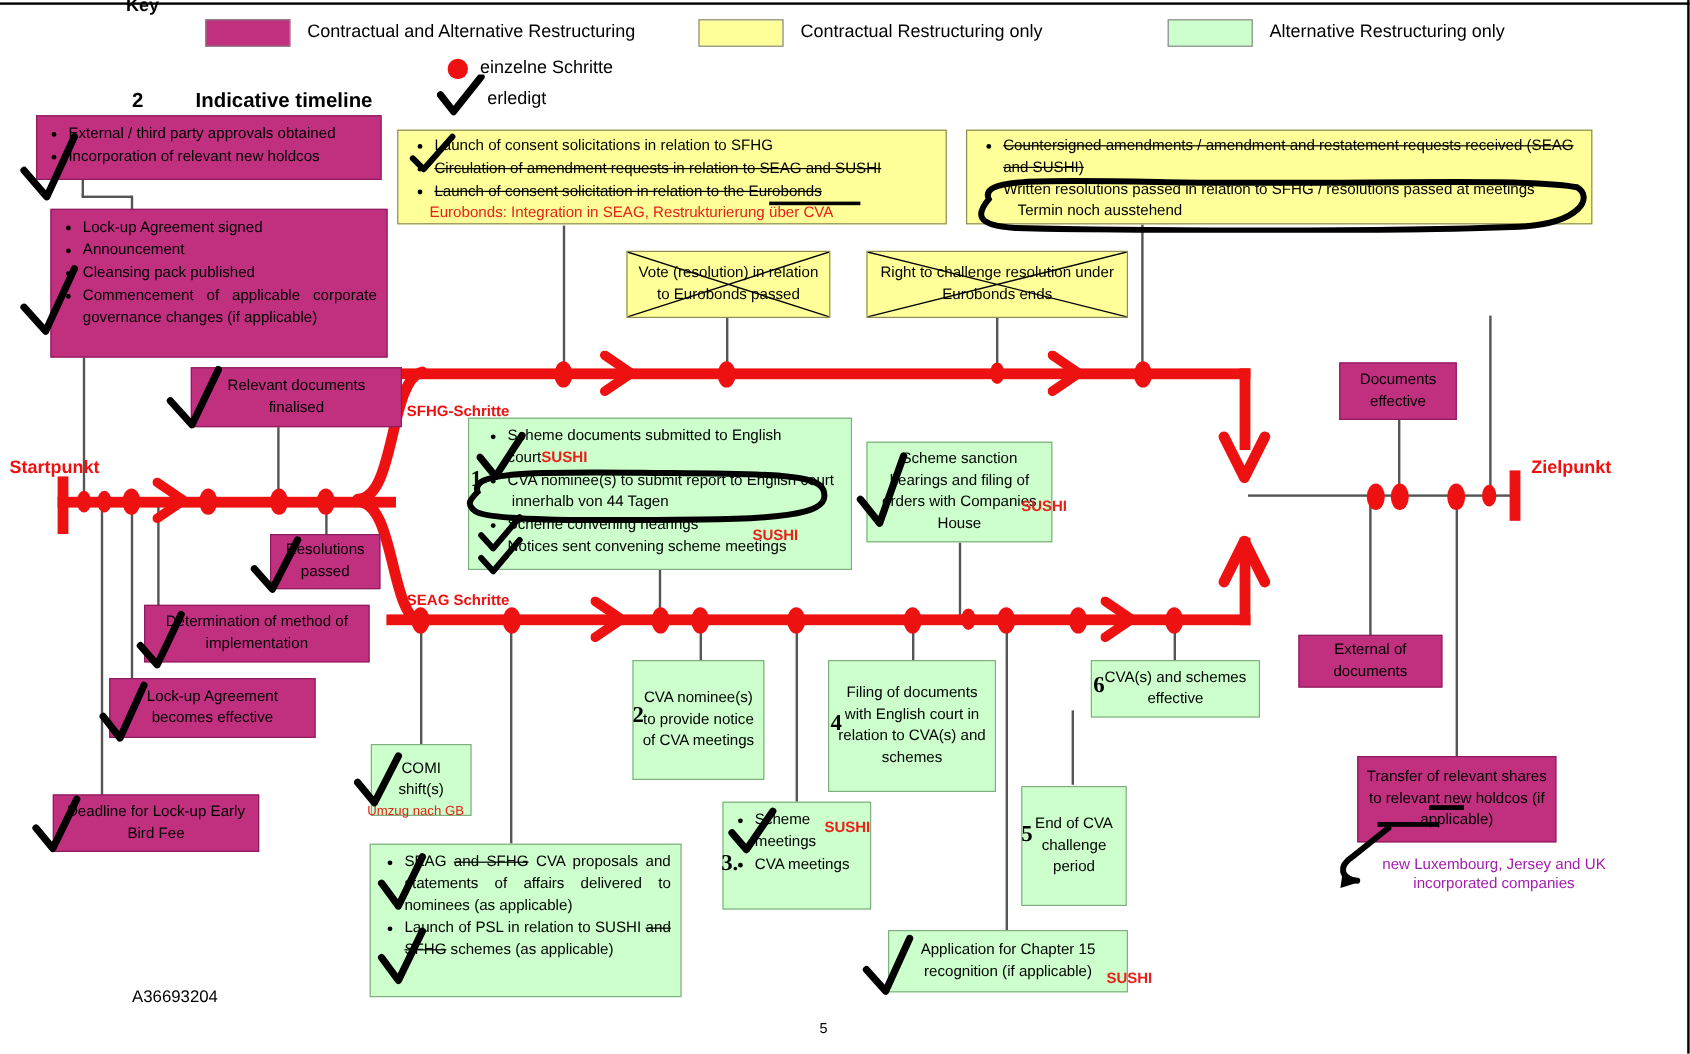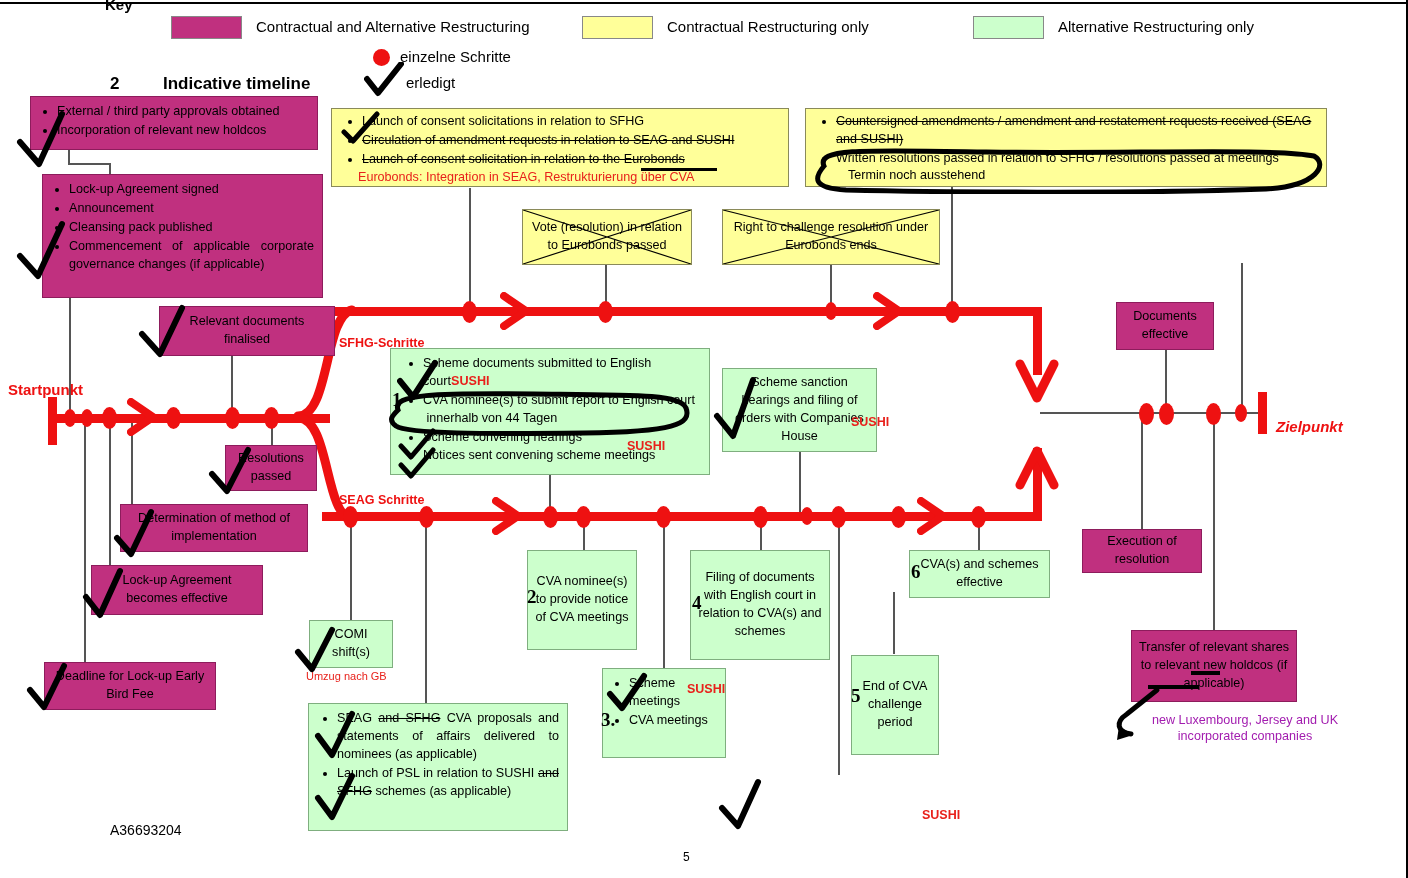--- a/index.html
+++ b/index.html
@@ -204,21 +204,21 @@
   <svg class="ann" style="left:917px;top:497px;width:36px;height:38px;" viewBox="0 0 36 38">
     <path d="M4,4 L26,19 L4,34" fill="none" stroke="#ee1111" stroke-width="8" stroke-linecap="round" stroke-linejoin="round"></path>
   </svg>
 
   <div class="abs red-v" style="left:1033px;top:448px;height:73px;"></div>
   <svg class="ann" style="left:1014px;top:441px;width:46px;height:50px;" viewBox="0 0 46 50">
     <path d="M6,44 L23,10 L40,44" fill="none" stroke="#ee1111" stroke-width="9" stroke-linecap="round" stroke-linejoin="round"></path>
   </svg>
 
   <div class="abs red-cap" style="left:1258px;top:392px;height:42px;"></div>
-  <div class="abs pt-label" style="left:1276px;top:418px;font-style:italic;">Zielpunkt</div>
+  <div class="abs pt-label" style="left:1276px;top:381px;">Zielpunkt</div>
   <div class="node" style="left:1139px;top:403px;"></div>
   <div class="node" style="left:1159px;top:403px;"></div>
   <div class="node" style="left:1206px;top:403px;"></div>
   <div class="node sm" style="left:1235px;top:404px;"></div>
 
   <div class="abs box pink bullets" style="left:30px;top:96px;width:288px;height:54px;">
     <ul>
       <li>External / third party approvals obtained</li>
       <li>Incorporation of relevant new holdcos</li>
     </ul>
@@ -342,21 +342,21 @@
     <path d="M4,30 L18,48 L38,4" fill="none" stroke="#000" stroke-width="6" stroke-linecap="round" stroke-linejoin="round"></path>
   </svg>
 
   <div class="abs box pink center" style="left:44px;top:662px;width:172px;height:48px;">
     <span>Deadline for Lock-up Early Bird Fee</span>
   </div>
   <svg class="ann" style="left:26px;top:662px;width:48px;height:50px;" viewBox="0 0 48 50">
     <path d="M4,28 L18,45 L38,4" fill="none" stroke="#000" stroke-width="6" stroke-linecap="round" stroke-linejoin="round"></path>
   </svg>
 
-  <div class="abs box green center" style="left:309px;top:620px;width:84px;height:48px;flex-direction:column;align-items:center;">
+  <div class="abs box green center" style="left:309px;top:620px;width:84px;height:60px;flex-direction:column;align-items:center;">
     <span>COMI shift(s)</span>
   </div>
   <div class="abs red" style="left:306px;top:670px;font-size:11px;">Umzug nach GB</div>
   <svg class="ann" style="left:294px;top:626px;width:48px;height:48px;" viewBox="0 0 48 48">
     <path d="M4,26 L18,43 L38,4" fill="none" stroke="#000" stroke-width="6" stroke-linecap="round" stroke-linejoin="round"></path>
   </svg>
 
   <div class="abs box green bullets just" style="left:308px;top:703px;width:260px;height:128px;">
     <ul style="padding-left:20px;">
       <li><span>SEAG </span><span class="strike">and SFHG</span><span> CVA proposals and statements of affairs delivered to nominees (as applicable)</span></li>
@@ -395,27 +395,30 @@
   <div class="abs box green center" style="left:851px;top:655px;width:88px;height:100px;">
     <span>End of CVA challenge period</span>
   </div>
   <div class="step-num" style="left:851px;top:685px;">5</div>
 
   <div class="abs box green center" style="left:909px;top:550px;width:141px;height:48px;">
     <span>CVA(s) and schemes effective</span>
   </div>
   <div class="step-num" style="left:911px;top:561px;">6</div>
 
+  <div class="abs box green center" style="left:740px;top:775px;width:200px;height:52px;">
+    <span>Application for Chapter 15 recognition (if applicable)</span>
+  </div>
   <div class="sushi" style="left:922px;top:808px;">SUSHI</div>
   <svg class="ann" style="left:718px;top:778px;width:50px;height:52px;" viewBox="0 0 50 52">
     <path d="M4,30 L20,48 L40,4" fill="none" stroke="#000" stroke-width="6" stroke-linecap="round" stroke-linejoin="round"></path>
   </svg>
 
   <div class="abs box pink center" style="left:1082px;top:529px;width:120px;height:44px;">
-    <span>Execution of resolution</span>
+    <span>External of documents</span>
   </div>
 
   <div class="abs box pink center" style="left:1131px;top:630px;width:166px;height:72px;">
     <span>Transfer of relevant shares to relevant new holdcos (if applicable)</span>
   </div>
   <div class="abs" style="left:1191px;top:671px;width:29px;height:4px;background:#000;"></div>
   <div class="abs" style="left:1148px;top:685px;width:51px;height:4px;background:#000;"></div>
   <svg class="ann" style="left:1105px;top:684px;width:62px;height:60px;" viewBox="0 0 62 60">
     <path d="M52,6 L22,30 C10,38 12,48 26,50" fill="none" stroke="#000" stroke-width="5" stroke-linecap="round"></path>
     <path d="M14,42 L28,51 L12,56 Z" fill="#000"></path>

